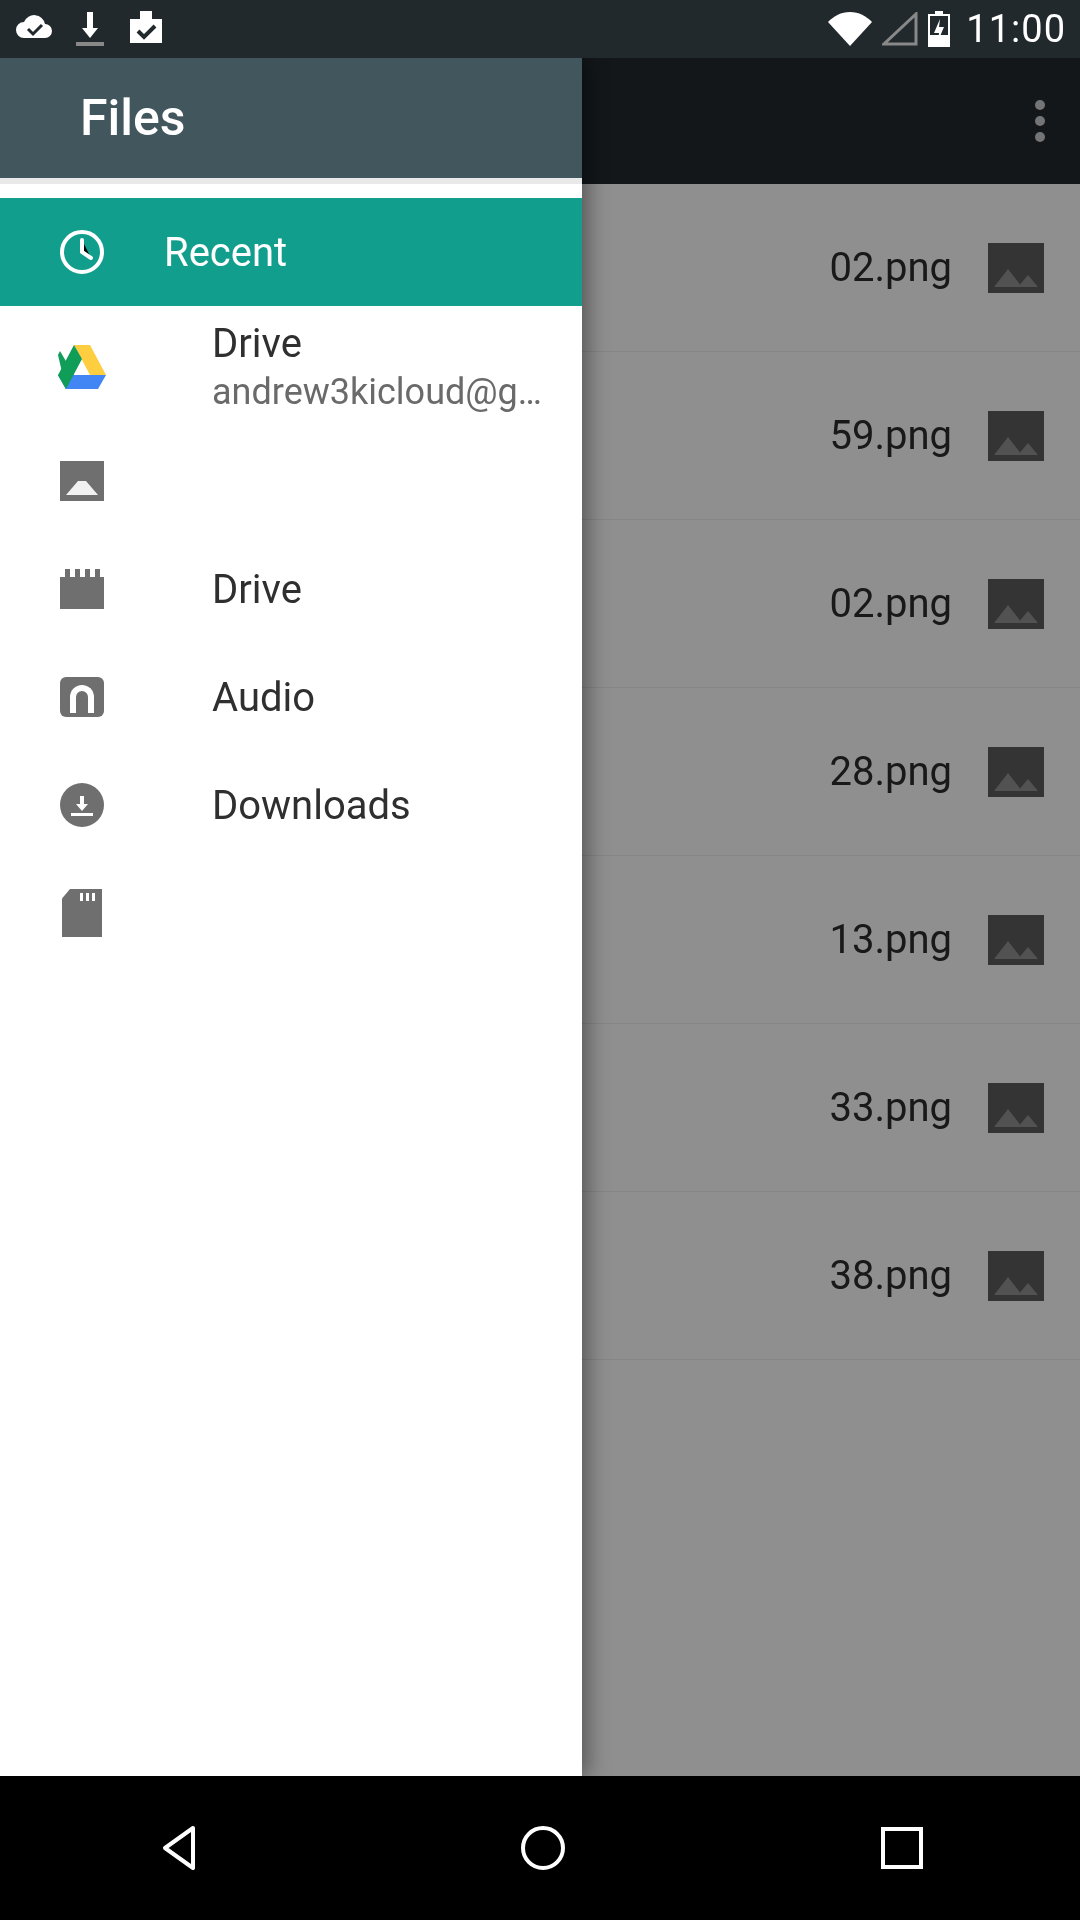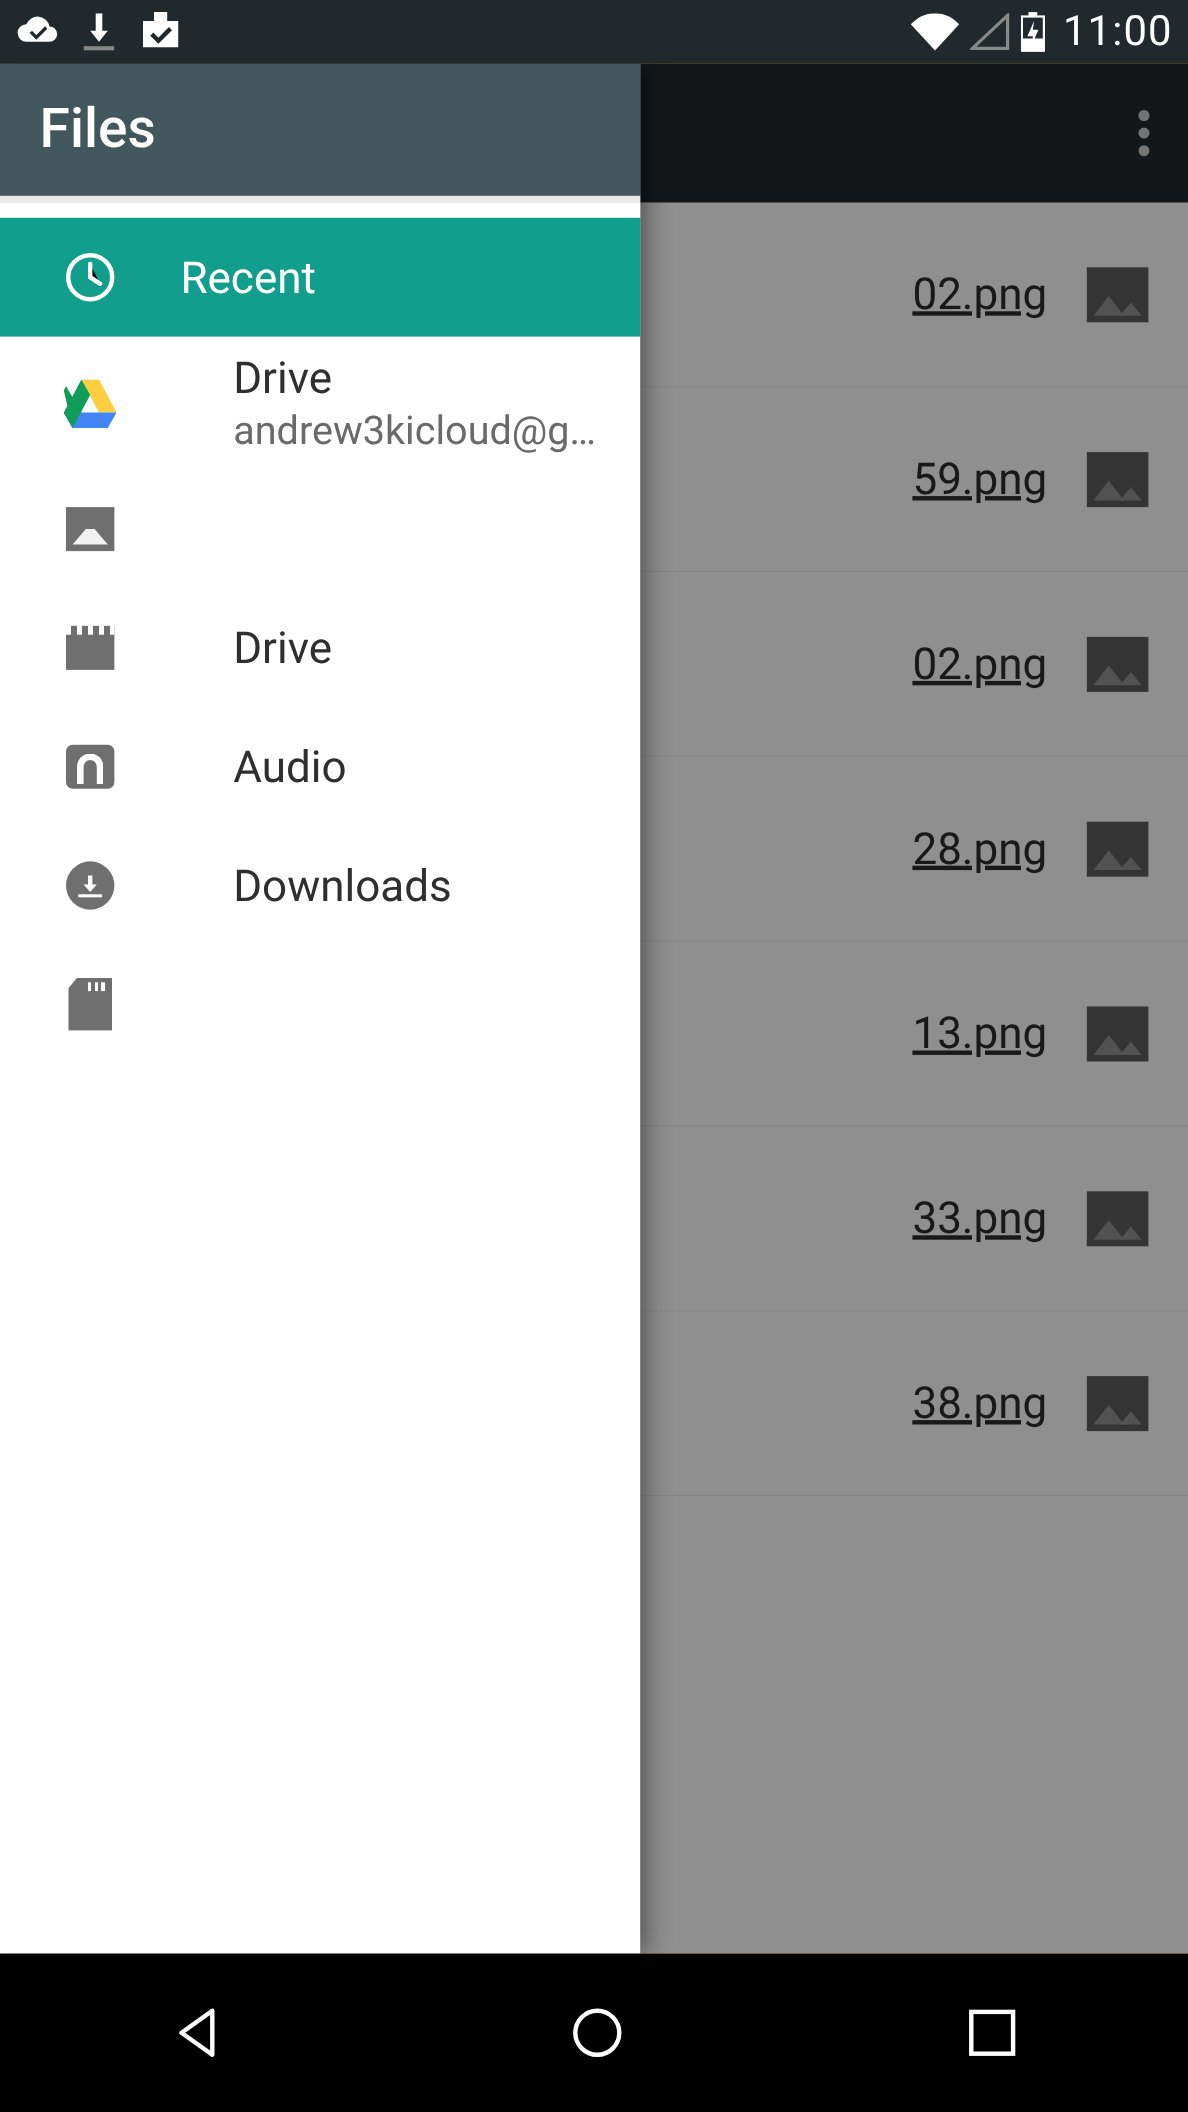--- a/index.html
+++ b/index.html
@@ -1,43 +1,43 @@
 <!DOCTYPE html>
 <html><head>
 <meta charset="utf-8">
 <style>
   * { margin:0; padding:0; box-sizing:border-box; }
   html,body { width:1080px; height:1920px; font-family:Roboto,Arial,sans-serif; background:#000; overflow:hidden; }
-  .screen { position:relative; width:1080px; height:1920px; background:#eab308; }
+  .screen { position:relative; width:1080px; height:1920px; background:#d946ef; }
 
   
   .status-bar { position:absolute; top:0; left:0; right:0; height:58px; background:#22292d; display:flex; align-items:center; color:#fff; padding:0 14px; z-index:50; }
   .status-left { display:flex; gap:22px; align-items:center; }
   .status-right { margin-left:auto; display:flex; gap:10px; align-items:center; }
   .status-right .clock { font-size:38px; font-weight:400; margin-left:6px; letter-spacing:1px; }
   .ic { display:inline-flex; }
 
   
   .appbar-dark { position:absolute; top:58px; left:0; right:0; height:126px; background:#22292d; z-index:10; display:flex; align-items:center; justify-content:flex-end; padding-right:34px; }
 
   
   .scrim { position:absolute; top:58px; left:0; right:0; bottom:144px; background:rgba(0,0,0,0.42); z-index:15; }
 
   
   .file-list { position:absolute; top:184px; left:0; right:0; bottom:144px; background:#f7f7f7; z-index:5; }
   .file-row { height:168px; border-bottom:1px solid #e6e6e6; display:flex; align-items:center; justify-content:flex-end; padding-right:36px; gap:36px; color:#2b2b2b; }
-  .file-row .fname { font-size:40px;text-decoration:underline; }
+  .file-row .fname { font-size:40px; }
   .img-thumb { width:56px; height:50px; background:#5a5a5a; position:relative; }
   .img-thumb::before { content:""; position:absolute; bottom:6px; left:6px; width:0;height:0; border-left:14px solid transparent; border-right:14px solid transparent; border-bottom:18px solid #8d8d8d; }
   .img-thumb::after { content:""; position:absolute; bottom:6px; right:6px; width:0;height:0; border-left:10px solid transparent; border-right:10px solid transparent; border-bottom:12px solid #8d8d8d; }
 
   
   .drawer { position:absolute; top:58px; left:0; width:582px; bottom:144px; background:#fff; z-index:30; box-shadow:6px 0 20px rgba(0,0,0,0.4); display:flex; flex-direction:column; }
   .drawer-header { height:126px; background:#42565d; display:flex; align-items:center; padding-left:36px; border-bottom:6px solid #e9e9e9; }
-  .drawer-title { color:#fff; font-size:50px; font-weight:500; }
+  .drawer-title { color:#fff; font-size:50px; font-weight:500;margin-left:44px; }
   .drawer-gap { height:14px; background:#fff; }
 
   .nav-item { display:flex; align-items:center; min-height:108px; padding:14px 0; }
   .nav-item.active { background:#119e8d; color:#fff; }
   .nav-item .icon-slot { width:164px; display:flex; justify-content:center; }
   .nav-item .labels { flex:1; min-width:0; display:flex; flex-direction:column; padding-right:20px; }
   .nav-item .primary { font-size:40px; color:#2f2f2f; }
   .nav-item.active .primary { color:#fff; }
   .nav-item .secondary { font-size:36px; color:#6a6a6a; margin-top:4px; white-space:nowrap; overflow:hidden; text-overflow:ellipsis; }
   .nav-item + .nav-item { margin-top:0;gap:48px; }

